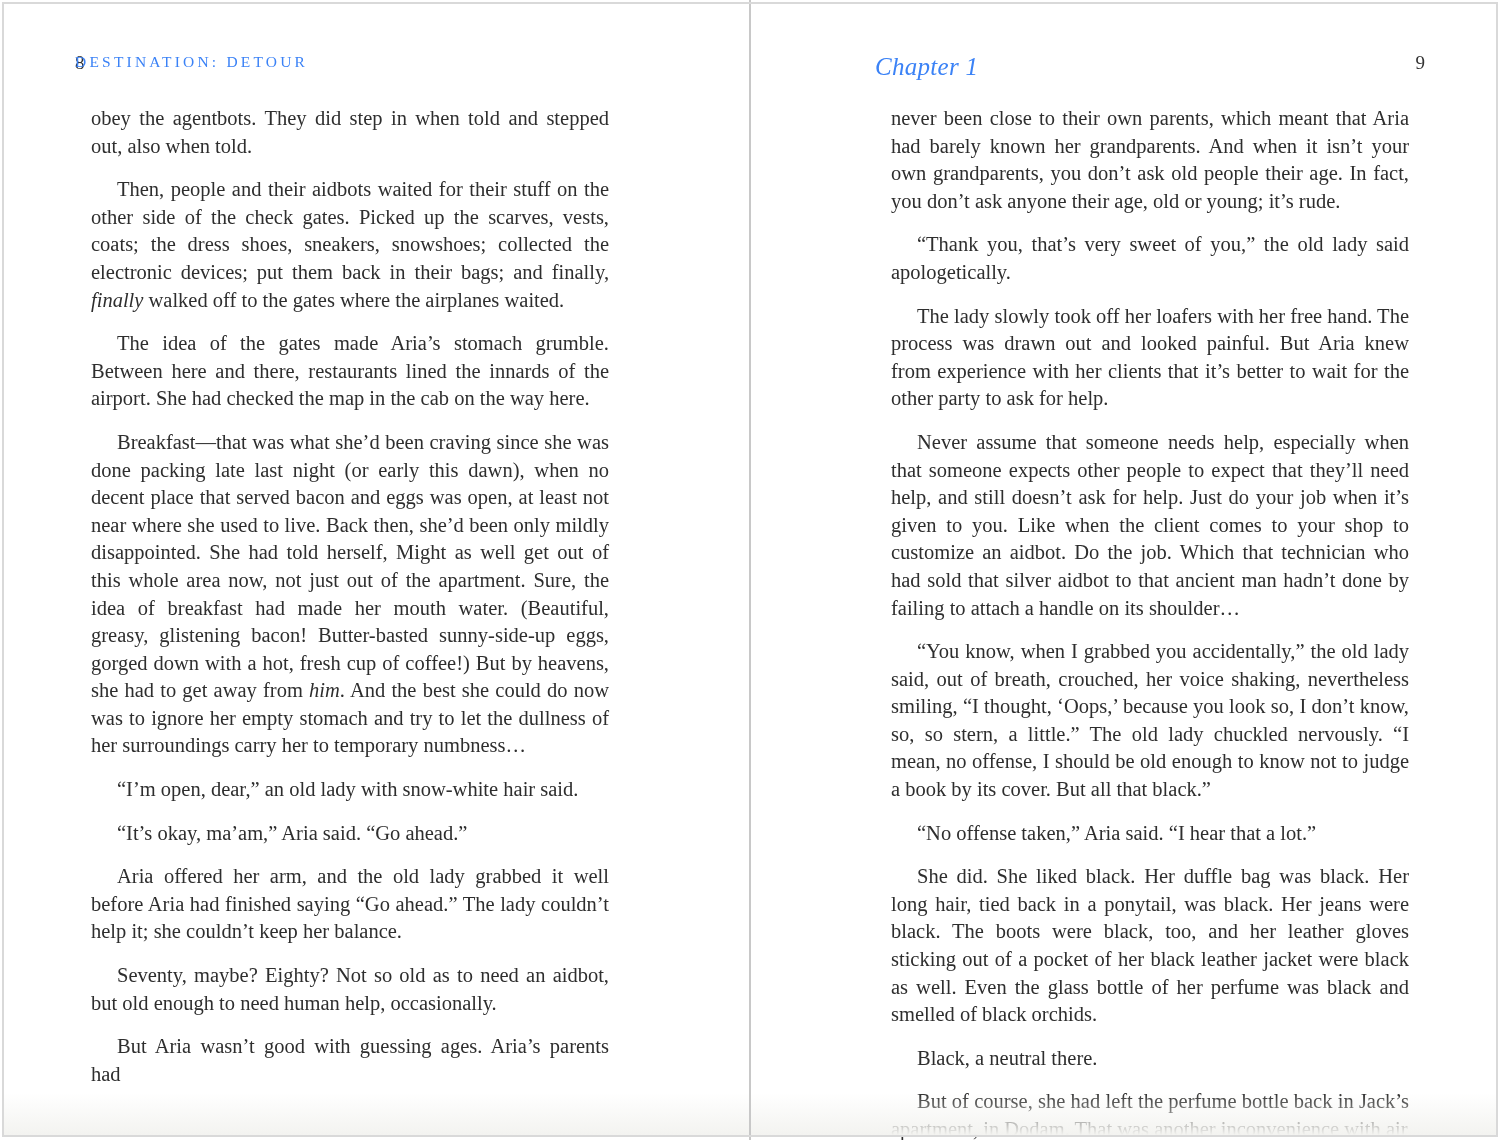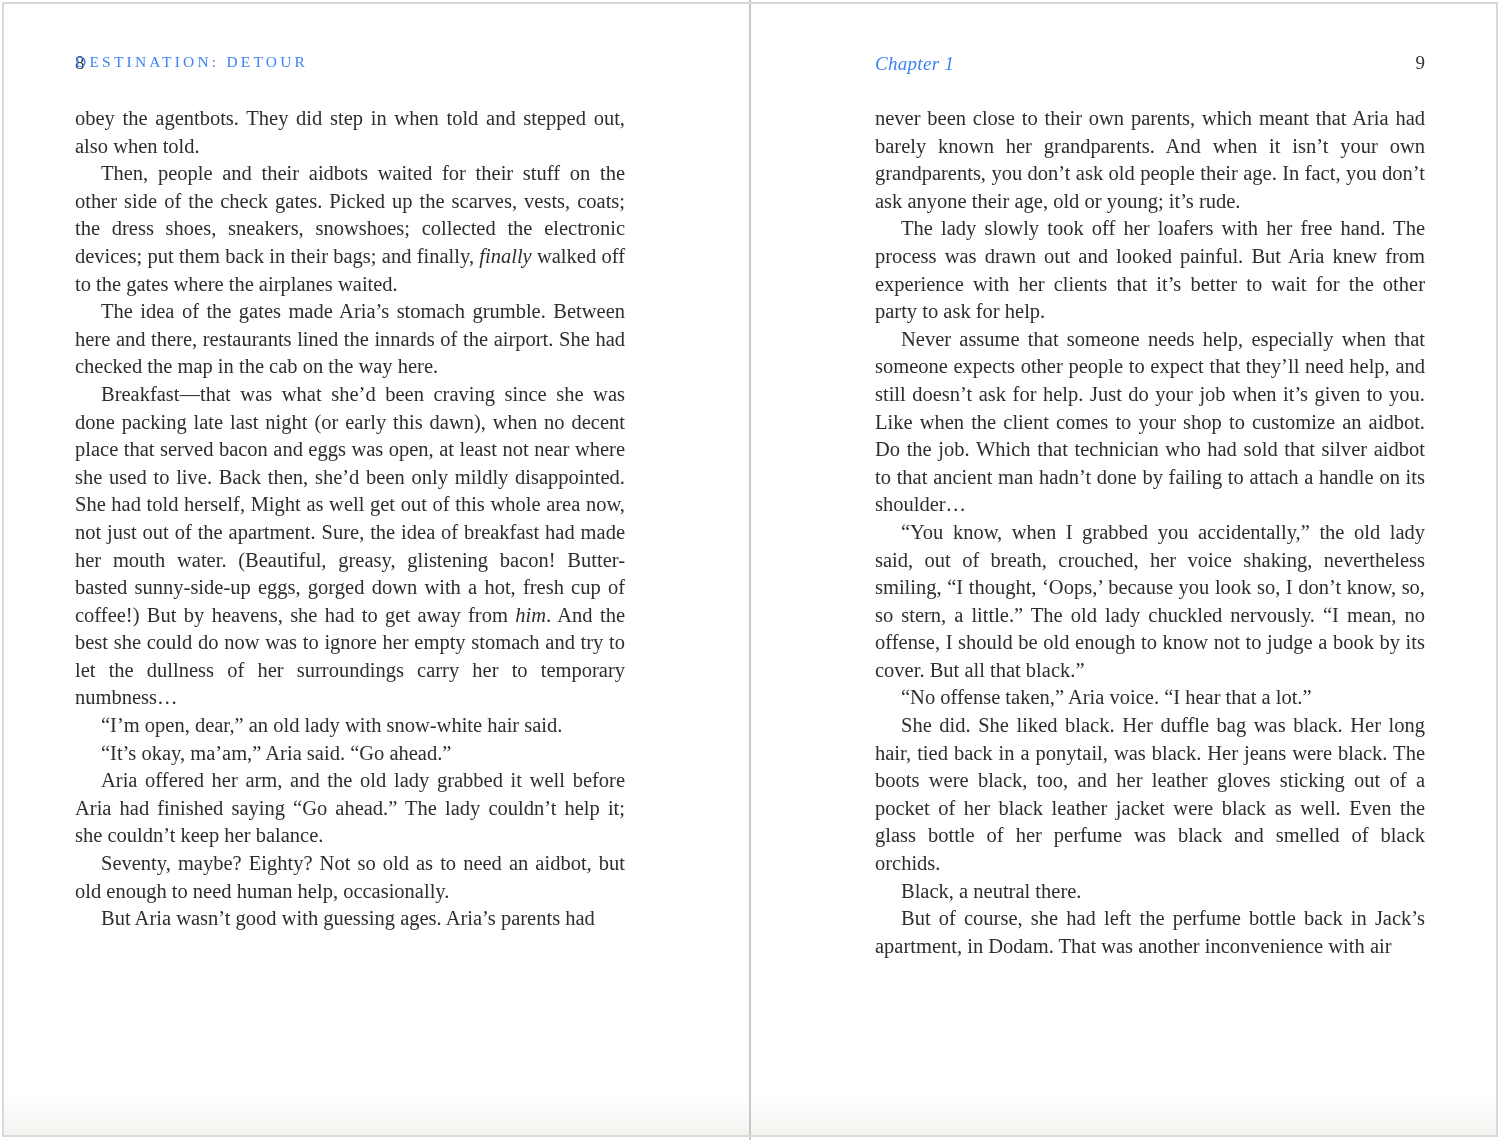--- a/index.html
+++ b/index.html
@@ -64,32 +64,32 @@
   .running-head {
     position: absolute; left: 0; right: 0; top: 1px;
     text-align: left;
     color: #3b82f6;
   }
   .running-head.caps {
     font-size: 15.5px;
     letter-spacing: 3.2px;
   }
   .running-head.italic {
-    font-size: 19px;
+    font-size: 25px;
     font-style: italic;
     letter-spacing: 0.3px;
   }
 
   .page-body {
     font-size: 20.5px;
     line-height: 27.6px;
     text-align: justify;
     hyphens: none;
   }
-  .para { margin: 0; }
+  .para { margin: 16px; }
   .para.indent { text-indent: 26px; }
   .para i { }
 </style>
 </head>
 <body>
 
 <div class="spread">
 
   <div class="page page-left">
     <div class="page-header">
@@ -109,24 +109,25 @@
       </div>
   </div>
 
   <div class="page page-right">
     <div class="page-header">
       <span class="running-head italic">Chapter 1</span>
       <span class="page-num">9</span>
     </div>
     <div class="page-body">
         <p class="para"><span>never been close to their own parents, which meant that Aria had barely known her grandparents. And when it isn’t your own grandparents, you don’t ask old people their age. In fact, you don’t ask anyone their age, old or young; it’s rude.</span></p>
+        <p class="para indent"><span>“Thank you, that’s very sweet of you,” the old lady said apologetically.</span></p>
         <p class="para indent"><span>The lady slowly took off her loafers with her free hand. The process was drawn out and looked painful. But Aria knew from experience with her clients that it’s better to wait for the other party to ask for help.</span></p>
         <p class="para indent"><span>Never assume that someone needs help, especially when that someone expects other people to expect that they’ll need help, and still doesn’t ask for help. Just do your job when it’s given to you. Like when the client comes to your shop to customize an aidbot. Do the job. Which that technician who had sold that silver aidbot to that ancient man hadn’t done by failing to attach a handle on its shoulder…</span></p>
         <p class="para indent"><span>“You know, when I grabbed you accidentally,” the old lady said, out of breath, crouched, her voice shaking, nevertheless smiling, “I thought, ‘Oops,’ because you look so, I don’t know, so, so stern, a little.” The old lady chuckled nervously. “I mean, no offense, I should be old enough to know not to judge a book by its cover. But all that black.”</span></p>
-        <p class="para indent"><span>“No offense taken,” Aria voice. “I hear that a lot.”</span></p>
+        <p class="para indent"><span>“No offense taken,” Aria said. “I hear that a lot.”</span></p>
         <p class="para indent"><span>She did. She liked black. Her duffle bag was black. Her long hair, tied back in a ponytail, was black. Her jeans were black. The boots were black, too, and her leather gloves sticking out of a pocket of her black leather jacket were black as well. Even the glass bottle of her perfume was black and smelled of black orchids.</span></p>
         <p class="para indent"><span>Black, a neutral there.</span></p>
         <p class="para indent"><span>But of course, she had left the perfume bottle back in Jack’s apartment, in Dodam. That was another inconvenience with air</span></p>
       </div>
   </div>
 
 </div>
 
 <div class="divider"></div>
 <div class="bottom-fade"></div>

